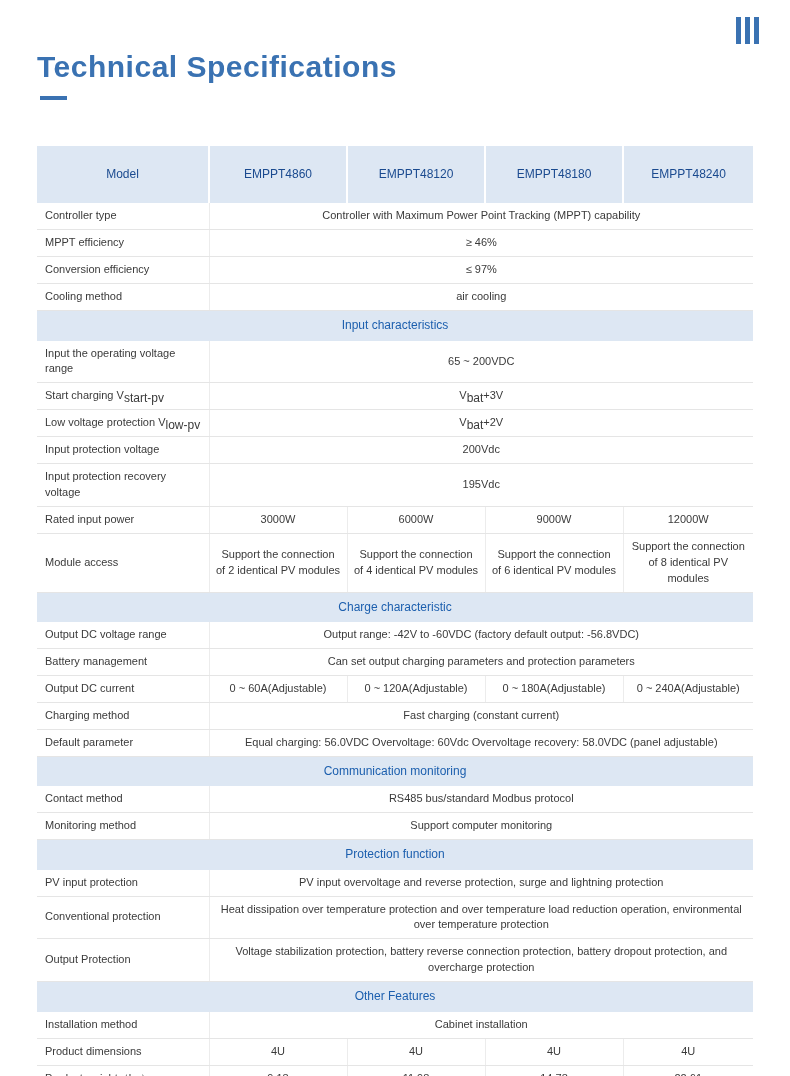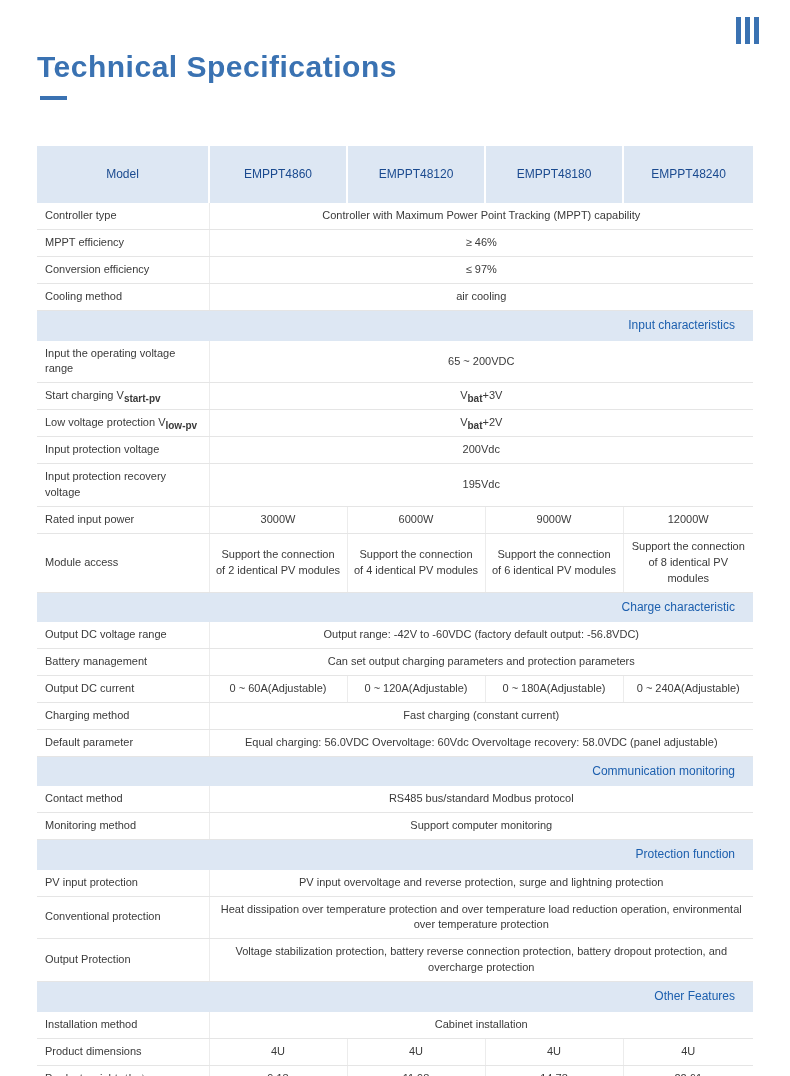--- a/index.html
+++ b/index.html
@@ -55,37 +55,37 @@
   tbody td{
     padding:5px 6px;
     vertical-align:middle;
     border-bottom:1px solid var(--line);
     background:#ffffff;
   }
   tbody tr.section-row td{
     background:var(--band-bg);
     color:var(--section-text);
     font-size:12px;
-    text-align:right;
-    padding:6px 18px;
+    text-align:center;
+    padding:6px 26px;
     border-bottom:none;
   }
   tbody td.label{
     text-align:left;
     padding-left:8px;
   }
   tbody td.val{
     text-align:center;
     border-left:1px solid #ececec;
     margin-left:13px;
   }
   tbody td.val + td.val{
     border-left:1px solid #ececec;
   }
-  sub{font-size:10px;line-height:0;font-weight:bold;}
+  sub{font-size:12px;line-height:0;}
 </style>
 </head>
 <body>
 
 <div class="page">
 
   <div class="corner-icon">
     <span class="bar"></span>
     <span class="bar"></span>
     <span class="bar"></span>

